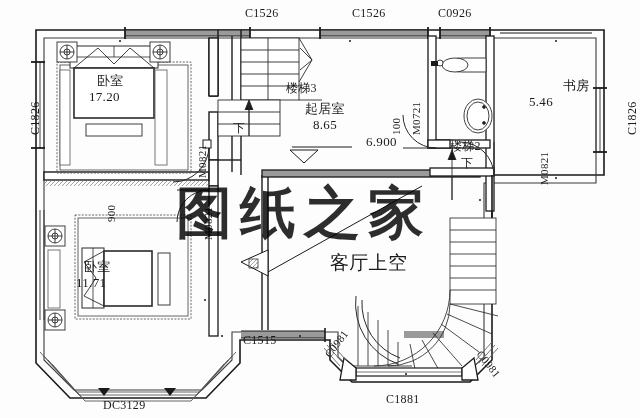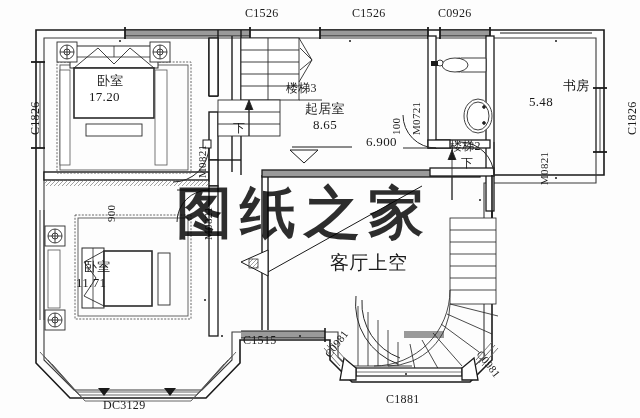--- a/index.html
+++ b/index.html
@@ -350,21 +350,21 @@
   <div class="lbl" style="left:89px;top:89px;font-size:13px;">17.20</div>
 
   <div class="lbl" style="left:84px;top:258px;font-size:13px;">卧室</div>
   <div class="lbl" style="left:76px;top:275px;font-size:13px;">11.71</div>
 
   <div class="lbl" style="left:305px;top:100px;font-size:13px;">起居室</div>
   <div class="lbl" style="left:313px;top:117px;font-size:13px;">8.65</div>
   <div class="lbl" style="left:318px;top:134px;font-size:13px;margin-left:48px;">6.900</div>
 
   <div class="lbl" style="left:535px;top:77px;font-size:13px;margin-left:28px;">书房</div>
-  <div class="lbl" style="left:529px;top:94px;font-size:13px;">5.48</div>
+  <div class="lbl" style="left:529px;top:94px;font-size:13px;">5.46</div>
 
   <div class="lbl" style="left:330px;top:250px;font-size:19px;">客厅上空</div>
 
   <div class="lbl" style="left:270px;top:80px;font-size:12px;margin-left:16px;">楼梯3</div>
   <div class="lbl" style="left:233px;top:120px;font-size:12px;">下</div>
 
   <div class="lbl" style="left:450px;top:138px;font-size:12px;">楼梯2</div>
   <div class="lbl" style="left:461px;top:155px;font-size:12px;">下</div>
 
   <div class="wm" style="left:176px;top:176px;font-size:56px;letter-spacing:8px;opacity:.82;">图纸之家</div>

